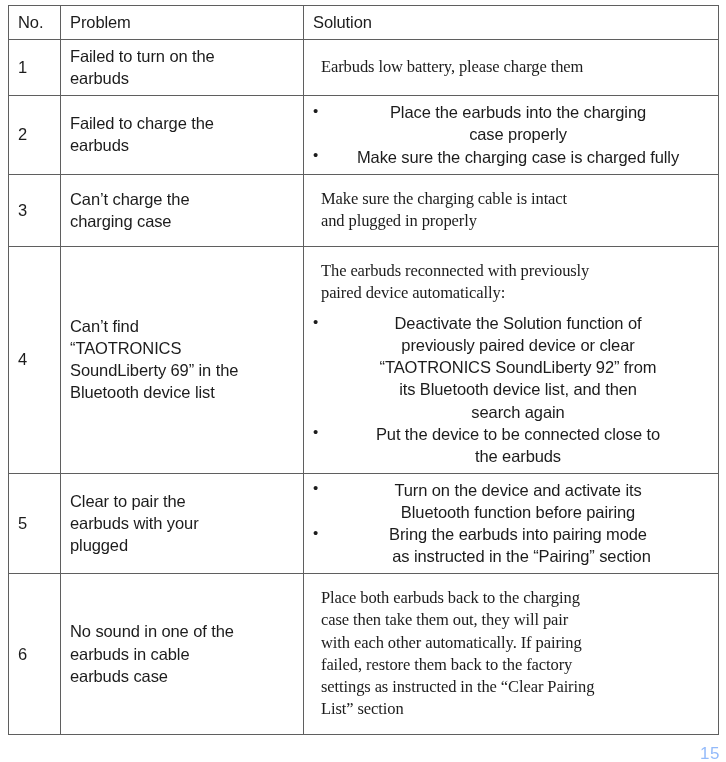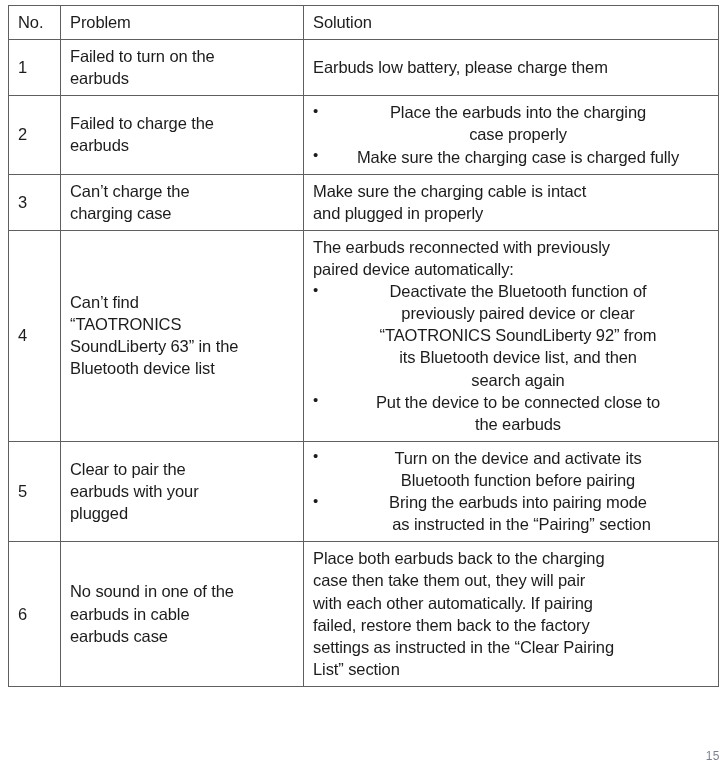--- a/index.html
+++ b/index.html
@@ -75,31 +75,31 @@
   }
   ul.bullets > li::before {
     content: "\2022";
     position: absolute;
     left: 0;
     top: -0.5px;
     font-size: 15px;
     line-height: inherit;
   }
 
-  .lead-line { margin: 0; }
+  .lead-line { margin: 8px; font-family: Liberation Serif, serif; }
 
   .line { display: block; white-space: pre-wrap; }
   .line.hang { padding-left: 7px; }
 
   .page-number {
     position: absolute;
     right: 6px;
     bottom: 0px;
-    font-size: 12px;
-    color: #0f172a;
+    font-size: 17px;
+    color: #3b82f6;
     line-height: 1;
     opacity: 0.55;
     letter-spacing: 0.5px;
   }
 </style>
 </head>
 <body>
 
 <div class="page">
 
@@ -162,32 +162,32 @@
                 <span class="line">and plugged in properly</span>
               </div>
             </div>
           </td>
         </tr>
         <tr>
           <td class="cell-no">4</td>
           <td>
             <span class="line">Can’t find</span>
             <span class="line">“TAOTRONICS</span>
-            <span class="line">SoundLiberty 63” in the</span>
+            <span class="line">SoundLiberty 69” in the</span>
             <span class="line">Bluetooth device list</span>
           </td>
           <td>
             <div class="sol-block">
               <div class="lead-line">
                 <span class="line">The earbuds reconnected with previously</span>
                 <span class="line">paired device automatically:</span>
               </div>
               <ul class="bullets">
                 <li>
-                  <span class="line">Deactivate the Bluetooth function of</span>
+                  <span class="line">Deactivate the Solution function of</span>
                   <span class="line">previously paired device or clear</span>
                   <span class="line">“TAOTRONICS SoundLiberty 92” from</span>
                   <span class="line">its Bluetooth device list, and then</span>
                   <span class="line">search again</span>
                 </li>
                 <li>
                   <span class="line">Put the device to be connected close to</span>
                   <span class="line">the earbuds</span>
                 </li>
               </ul>

